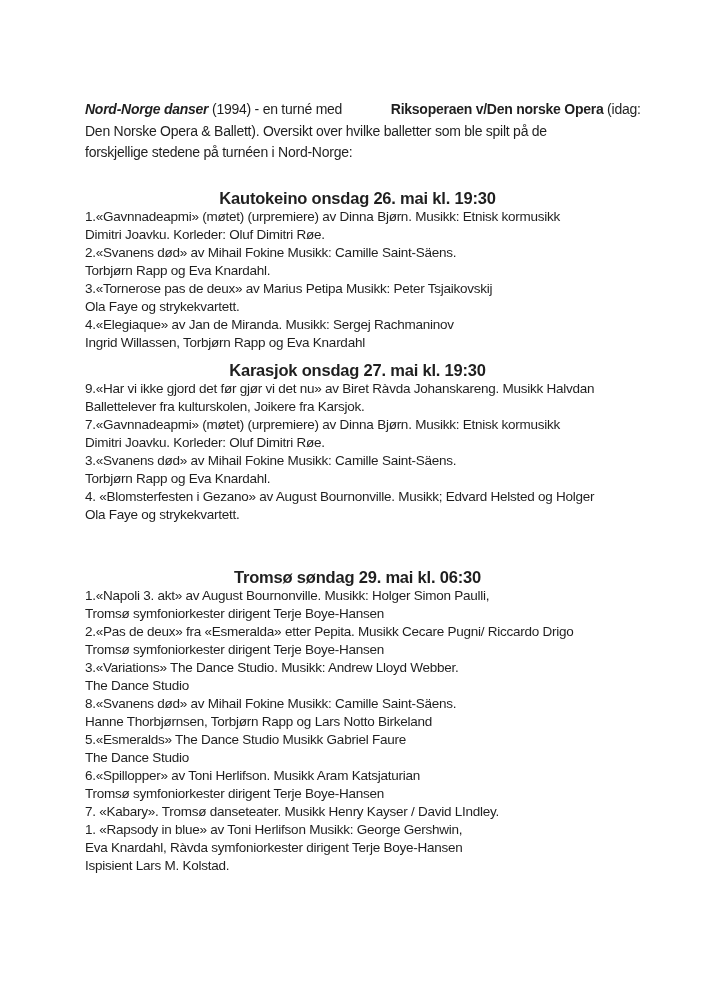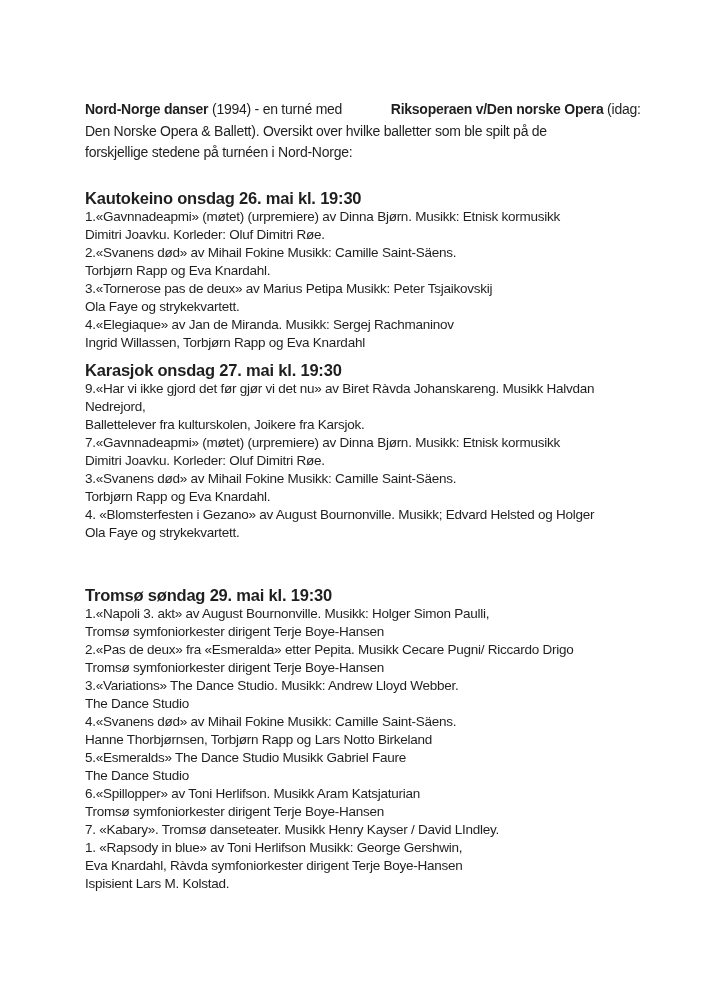--- a/index.html
+++ b/index.html
@@ -25,35 +25,37 @@
     font-size: 14px;
     line-height: 21.5px;
     letter-spacing: -0.25px;
     margin: 0;
   }
   .intro .iline {
     white-space: nowrap;
   }
   .bi {
     font-weight: 700;
+    font-style: italic;
   }
   .b {
     font-weight: 700;
     padding-left: 45px;
   }
   section {
     margin: 0;
   }
   .section-heading {
     font-size: 16.5px;
     font-weight: 700;
     line-height: 20px;
     letter-spacing: -0.2px;
     margin: 0;
     white-space: nowrap;
+    text-align: center;
   }
   .lines .program-line {
     font-size: 13.5px;
     line-height: 18px;
     letter-spacing: -0.25px;
     white-space: nowrap;
   }
   .sec-1 { margin-top: 24px; }
   .sec-2 { margin-top: 8px; }
   .sec-3 { margin-top: 43px; }
@@ -80,41 +82,40 @@
         <div class="program-line">Ola Faye og strykekvartett.</div>
         <div class="program-line">4.«Elegiaque» av Jan de Miranda. Musikk: Sergej Rachmaninov</div>
         <div class="program-line">Ingrid Willassen, Torbjørn Rapp og Eva Knardahl</div>
       </div>
   </section>
 
   <section class="sec-2">
     <h2 class="section-heading">Karasjok onsdag 27. mai kl. 19:30</h2>
     <div class="lines">
         <div class="program-line">9.«Har vi ikke gjord det før gjør vi det nu» av Biret Ràvda Johanskareng. Musikk Halvdan</div>
-        <div class="program-line">Nedrejord,</div>
         <div class="program-line">Ballettelever fra kulturskolen, Joikere fra Karsjok.</div>
         <div class="program-line">7.«Gavnnadeapmi» (møtet) (urpremiere) av Dinna Bjørn. Musikk: Etnisk kormusikk</div>
         <div class="program-line">Dimitri Joavku. Korleder: Oluf Dimitri Røe.</div>
         <div class="program-line">3.«Svanens død» av Mihail Fokine Musikk: Camille Saint-Säens.</div>
         <div class="program-line">Torbjørn Rapp og Eva Knardahl.</div>
         <div class="program-line">4. «Blomsterfesten i Gezano» av August Bournonville. Musikk; Edvard Helsted og Holger</div>
         <div class="program-line">Ola Faye og strykekvartett.</div>
       </div>
   </section>
 
   <section class="sec-3">
-    <h2 class="section-heading">Tromsø søndag 29. mai kl. 19:30</h2>
+    <h2 class="section-heading">Tromsø søndag 29. mai kl. 06:30</h2>
     <div class="lines">
         <div class="program-line">1.«Napoli 3. akt» av August Bournonville. Musikk: Holger Simon Paulli,</div>
         <div class="program-line">Tromsø symfoniorkester dirigent Terje Boye-Hansen</div>
         <div class="program-line">2.«Pas de deux» fra «Esmeralda» etter Pepita. Musikk Cecare Pugni/ Riccardo Drigo</div>
         <div class="program-line">Tromsø symfoniorkester dirigent Terje Boye-Hansen</div>
         <div class="program-line">3.«Variations» The Dance Studio. Musikk: Andrew Lloyd Webber.</div>
         <div class="program-line">The Dance Studio</div>
-        <div class="program-line">4.«Svanens død» av Mihail Fokine Musikk: Camille Saint-Säens.</div>
+        <div class="program-line">8.«Svanens død» av Mihail Fokine Musikk: Camille Saint-Säens.</div>
         <div class="program-line">Hanne Thorbjørnsen, Torbjørn Rapp og Lars Notto Birkeland</div>
         <div class="program-line">5.«Esmeralds» The Dance Studio Musikk Gabriel Faure</div>
         <div class="program-line">The Dance Studio</div>
         <div class="program-line">6.«Spillopper» av Toni Herlifson. Musikk Aram Katsjaturian</div>
         <div class="program-line">Tromsø symfoniorkester dirigent Terje Boye-Hansen</div>
         <div class="program-line">7. «Kabary». Tromsø danseteater. Musikk Henry Kayser / David LIndley.</div>
         <div class="program-line">1. «Rapsody in blue» av Toni Herlifson Musikk: George Gershwin,</div>
         <div class="program-line">Eva Knardahl, Ràvda symfoniorkester dirigent Terje Boye-Hansen</div>
         <div class="program-line">Ispisient Lars M. Kolstad.</div>
       </div>

